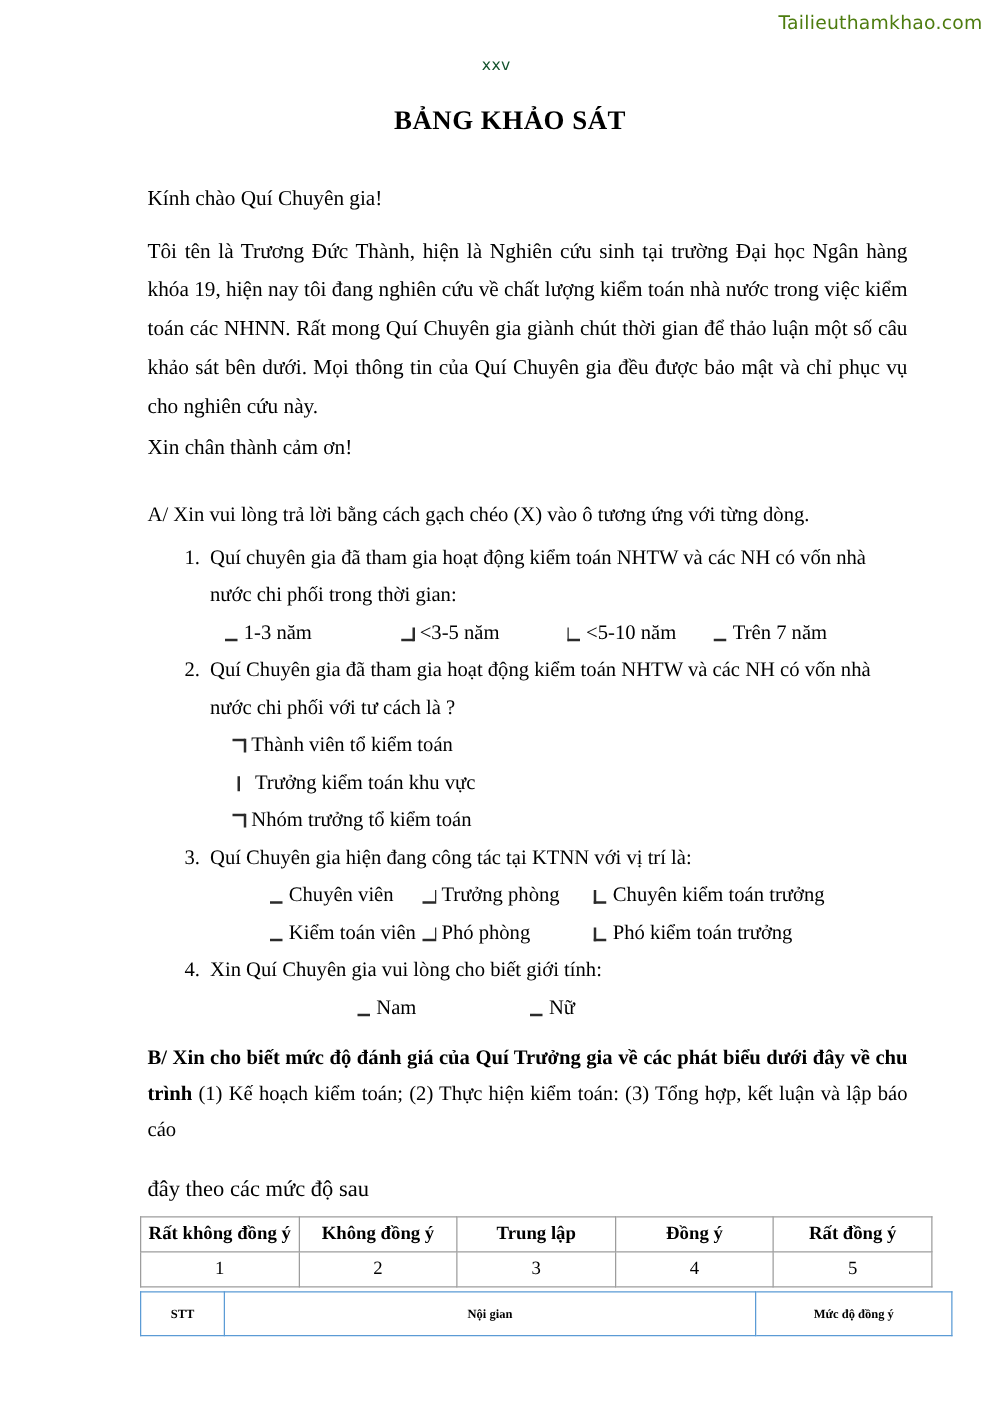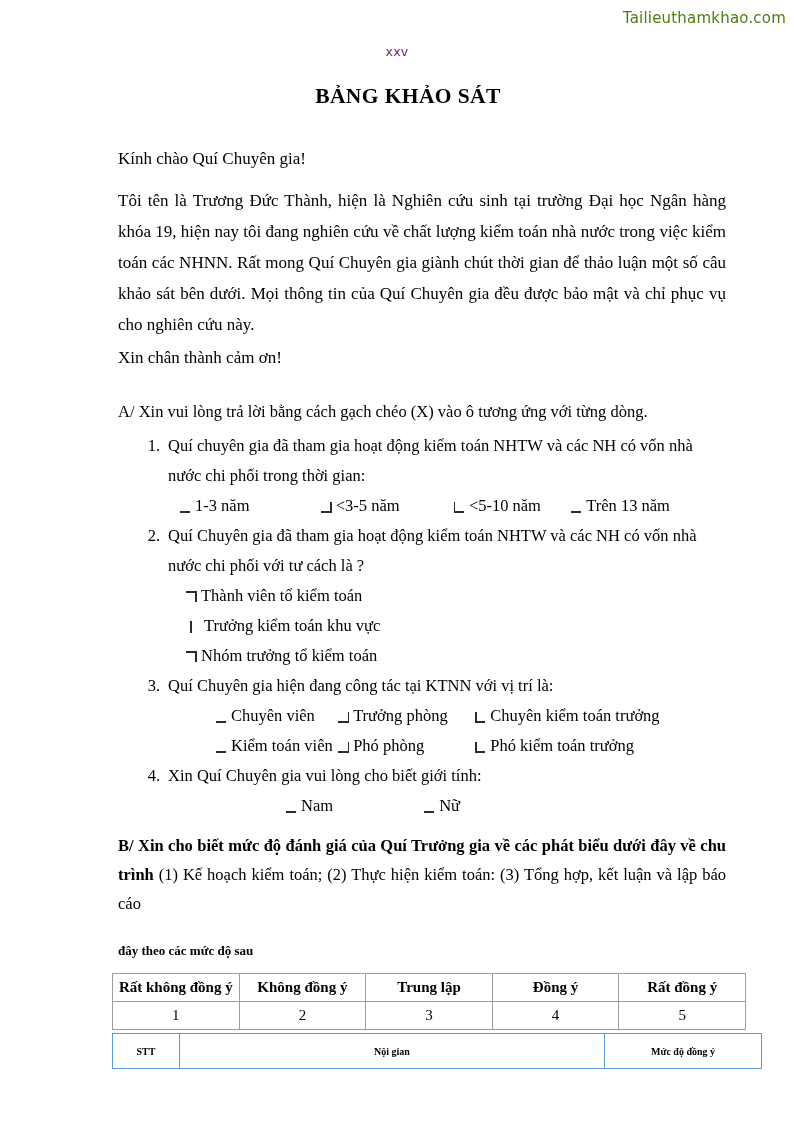--- a/index.html
+++ b/index.html
@@ -38,21 +38,21 @@
 
   
   .page-number {
     position: absolute;
     top: 44px;
     left: 0;
     width: 794px;
     text-align: center;
     font-family: "DejaVu Sans", sans-serif;
     font-size: 12.5px;
-    color: #701a75;
+    color: #14532d;
     letter-spacing: 0.3px;
   }
 
   
   .content {
     position: absolute;
     left: 118px;
     top: 84px;
     width: 608px;
   }
@@ -152,22 +152,22 @@
   p.section-b {
     margin: 10px 0 0 0;
     font-size: 16.5px;
     line-height: 29px;
     text-align: justify;
   }
   .bold { font-weight: bold; }
 
   p.levels-intro {
     margin: 20px 0 9px 0;
-    font-size: 13px;
-    font-weight: bold;
+    font-size: 18px;
+    font-weight: normal;
     line-height: 26px;
   }
 
   
   table.scale-table {
     border-collapse: collapse;
     width: 634px;
     margin-left: -6px;
     table-layout: fixed;
   }
@@ -224,21 +224,21 @@
       <span class="qnum">1.</span>
       <span class="qtext">Quí chuyên gia đã tham gia hoạt động kiểm toán NHTW và các NH có vốn nhà nước chi phối trong thời gian:</span>
     </div>
     <div class="opts" style="padding-left:62px;">
       <span class="opt"><span class="cb b-bottom"></span><span class="opt-label">1-3 năm</span></span>
       <span style="display:inline-block;width:63px;"></span>
       <span class="opt"><span class="cb b-bottomright"></span><span class="opt-label">&lt;3-5 năm</span></span>
       <span style="display:inline-block;width:46px;"></span>
       <span class="opt"><span class="cb b-bottomleft"></span><span class="opt-label">&lt;5-10 năm</span></span>
       <span style="display:inline-block;width:22px;"></span>
-      <span class="opt"><span class="cb b-bottom"></span><span class="opt-label">Trên 13 năm</span></span>
+      <span class="opt"><span class="cb b-bottom"></span><span class="opt-label">Trên 7 năm</span></span>
     </div>
 
     <div class="q">
       <span class="qnum">2.</span>
       <span class="qtext">Quí Chuyên gia đã tham gia hoạt động kiểm toán NHTW và các NH có vốn nhà nước chi phối với tư cách là  ?</span>
     </div>
     <div class="opts" style="padding-left:68px;">
       <div><span class="cb b-topright"></span><span class="opt-label">Thành viên tổ kiểm toán</span></div>
       <div style="padding-left:3px;"><span class="cb b-left"></span><span class="opt-label">Trưởng kiểm toán khu vực</span></div>
       <div><span class="cb b-topright"></span><span class="opt-label">Nhóm trưởng tổ kiểm toán</span></div>

